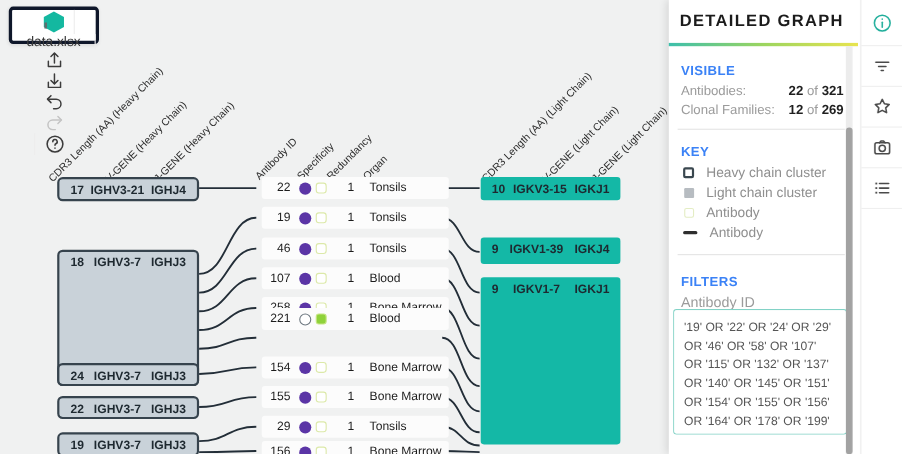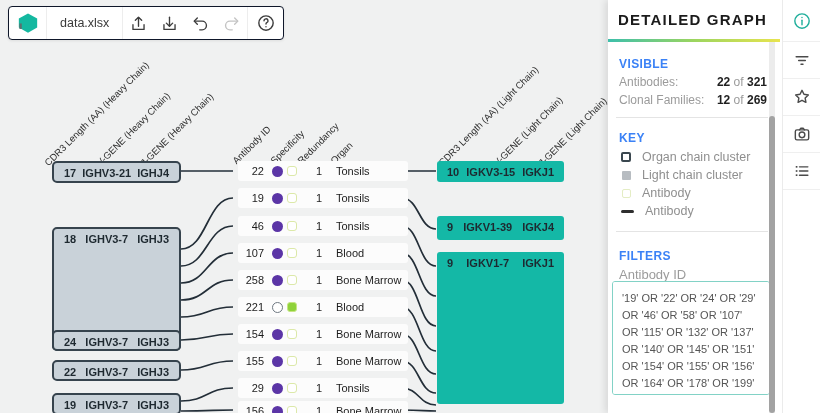--- a/index.html
+++ b/index.html
@@ -1,22 +1,22 @@
 <!DOCTYPE html>
 <html><head>
 <meta charset="utf-8">
 <style>
   * { margin:0; padding:0; box-sizing:border-box; }
   html,body { width:820px; height:413px; overflow:hidden; }
   body { font-family:"Liberation Sans", sans-serif; background:#f0f1f1; position:relative; color:#222; }
 
   
   .toolbar { position:absolute; left:8px; top:6px; height:34px; background:#fff;
-             border:1px solid #0f172a; border-radius:4px; display:flex; align-items:center;
-             box-shadow:0 1px 3px rgba(0,0,0,.08); z-index:5; }
+             border:3px solid #0f172a; border-radius:4px; display:flex; align-items:center;
+             box-shadow:0 1px 3px rgba(0,0,0,.08); z-index:5;flex-direction:column; }
   .tb-cell { height:100%; display:flex; align-items:center; justify-content:center; }
   .tb-logo { width:38px; border-right:1px solid #ededed; }
   .tb-file { padding:0 13px; font-size:12.5px; color:#3a3a3a; border-right:1px solid #ededed; }
   .tb-icon { width:31px; cursor:pointer; }
   .tb-help { border-left:1px solid #ededed; width:36px; }
   .tb-icon svg { stroke:#3c3c3c; stroke-width:1.7; fill:none; stroke-linecap:round; stroke-linejoin:round; }
   .tb-icon.disabled svg { stroke:#c3c3c3; }
 
   
   .canvas { position:absolute; left:0; top:0; width:608px; height:413px; }
@@ -214,21 +214,21 @@
   </div>
   <div class="mrow" style="top:270px" data-name="antibody-row">
     <span class="mid-id" data-name="antibody-id">258</span>
     <span class="mid-icons">
         <span data-name="specificity-icon" class="dot-purple"></span>
         <span data-name="specificity-icon" class="sq-pale"></span>
       </span>
     <span class="mid-red" data-name="redundancy-value">1</span>
     <span class="mid-organ" data-name="organ-label">Bone Marrow</span>
   </div>
-  <div class="mrow" style="top:297px" data-name="antibody-row">
+  <div class="mrow" style="top:280px" data-name="antibody-row">
     <span class="mid-id" data-name="antibody-id">221</span>
     <span class="mid-icons">
         <span data-name="specificity-icon" class="dot-open"></span>
         <span data-name="specificity-icon" class="sq-green"></span>
       </span>
     <span class="mid-red" data-name="redundancy-value">1</span>
     <span class="mid-organ" data-name="organ-label">Blood</span>
   </div>
   <div class="mrow" style="top:324px" data-name="antibody-row">
     <span class="mid-id" data-name="antibody-id">154</span>
@@ -323,21 +323,21 @@
   <div class="sb-row" style="top:93px" data-name="visible-clonal-row">
     <span data-name="clonal-families-label">Clonal Families:</span>
     <span><b data-name="clonal-count">12</b> <span class="of" data-name="of-text">of</span> <b data-name="clonal-total">269</b></span>
   </div>
 
   <div class="divider" style="top:117px" data-name="section-divider"></div>
 
   <div class="sb-h" style="position:absolute;left:11px;top:131px" data-name="key-heading">KEY</div>
   <div class="key-item" style="top:150px" data-name="key-item">
     <span class="key-icn k-heavy" data-name="heavy-cluster-swatch-icon"></span>
-    <span data-name="key-label">Organ chain cluster</span>
+    <span data-name="key-label">Heavy chain cluster</span>
   </div>
   <div class="key-item" style="top:168px" data-name="key-item">
     <span class="key-icn k-light" data-name="light-cluster-swatch-icon"></span>
     <span data-name="key-label">Light chain cluster</span>
   </div>
   <div class="key-item" style="top:186px" data-name="key-item">
     <span class="key-icn k-node" data-name="antibody-node-swatch-icon"></span>
     <span data-name="key-label">Antibody</span>
   </div>
   <div class="key-item" style="top:204px" data-name="key-item">

